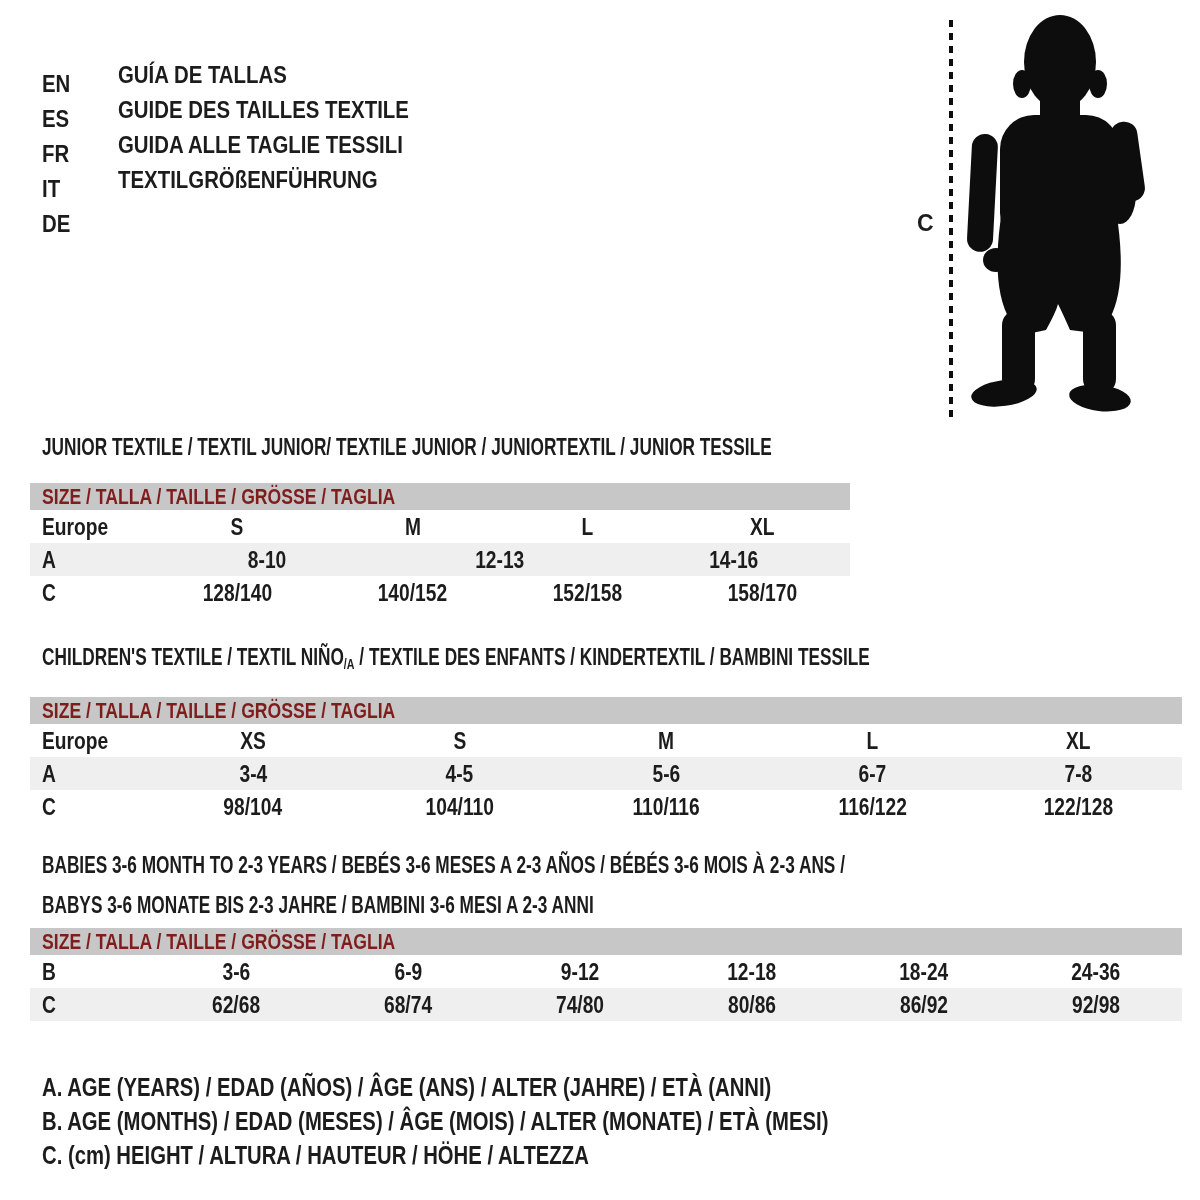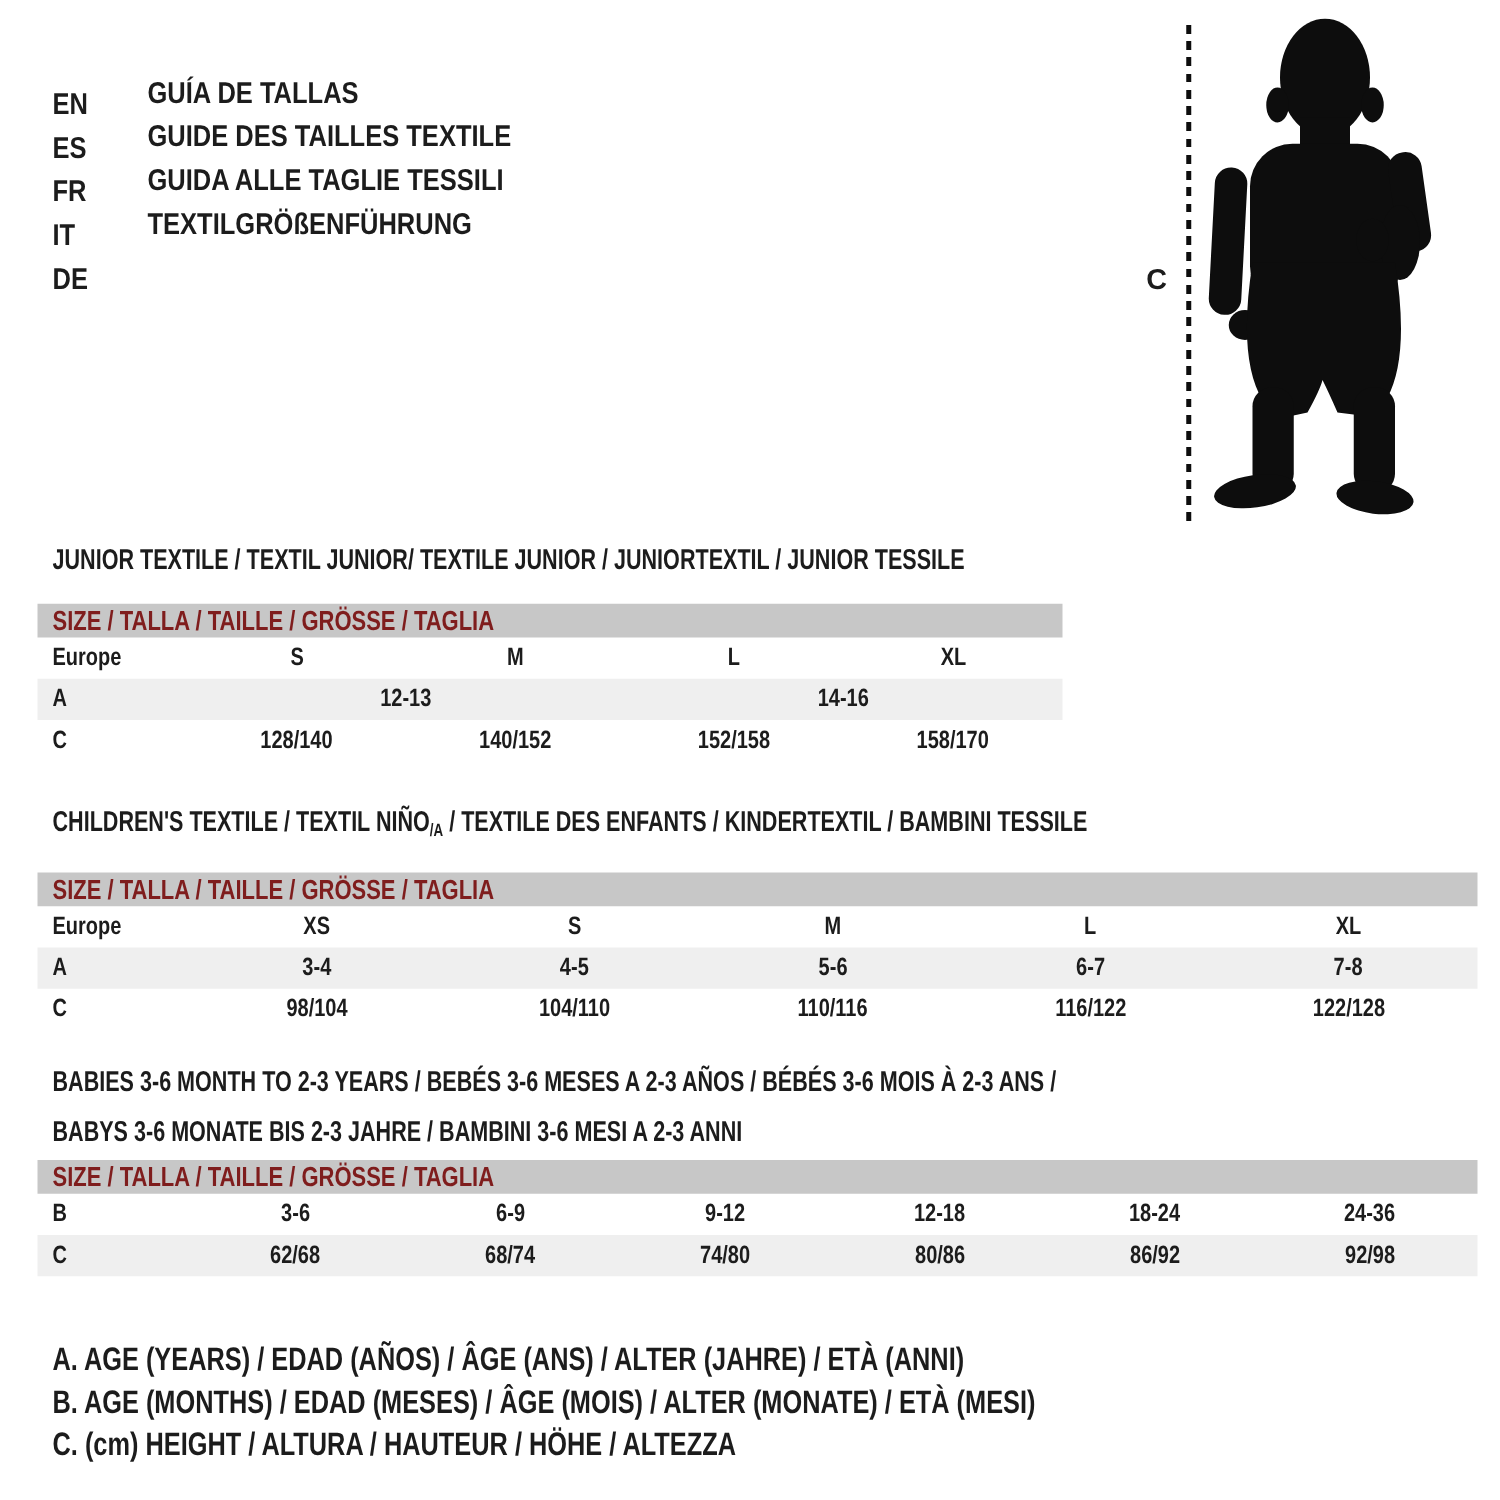--- a/index.html
+++ b/index.html
@@ -36,21 +36,21 @@
   .sec{position:absolute;}
   .sec-title{margin:0 0 0 12px;font-size:23px;font-weight:700;line-height:24px;}
   .sec-title .cond{transform:scaleX(0.75);}
   .sub-sm{font-size:0.62em;vertical-align:-0.28em;}
   .tbl{width:100%;}
   .band{
     height:27px;line-height:27px;background:var(--band-bg,#c7c7c7);
     padding-left:12px;box-sizing:border-box;
     font-size:22px;font-weight:700;color:#7f1d1d;
   }
-  .row{display:flex;height:33px;line-height:33px;font-size:20px;font-weight:700;justify-content:flex-end;}
+  .row{display:flex;height:33px;line-height:33px;font-size:24px;font-weight:700;justify-content:flex-end;}
   .row.shade{background:var(--row-shaded-bg,#efefef);}
   .cell{flex:1;text-align:center;}
   .cell.label{flex:0 0 120px;text-align:left;padding-left:12px;box-sizing:border-box;}
   .sec1{left:30px;top:435px;width:820px;}
   .sec1 .tbl{margin-top:24px;}
   .sec2{left:30px;top:645px;width:1152px;}
   .sec2 .tbl{margin-top:21px;}
   .sec3{left:30px;top:845px;width:1152px;}
   .sec3 .sec-title{line-height:40px;}
   .sec3 .tbl{margin-top:3px;}
@@ -125,20 +125,21 @@
       <div class="band"><span class="cond ol">SIZE / TALLA / TAILLE / GRÖSSE / TAGLIA</span></div>
       <div class="row">
         <div class="cell label"><span class="cond ol">Europe</span></div>
         <div class="cell"><span class="cond">S</span></div>
         <div class="cell"><span class="cond">M</span></div>
         <div class="cell"><span class="cond">L</span></div>
         <div class="cell"><span class="cond">XL</span></div>
       </div>
       <div class="row shade">
         <div class="cell label"><span class="cond ol">A</span></div>
+        <div class="cell"><span class="cond">8-10</span></div>
         <div class="cell"><span class="cond">12-13</span></div>
         <div class="cell"><span class="cond">14-16</span></div>
       </div>
       <div class="row">
         <div class="cell label"><span class="cond ol">C</span></div>
         <div class="cell"><span class="cond">128/140</span></div>
         <div class="cell"><span class="cond">140/152</span></div>
         <div class="cell"><span class="cond">152/158</span></div>
         <div class="cell"><span class="cond">158/170</span></div>
       </div>

